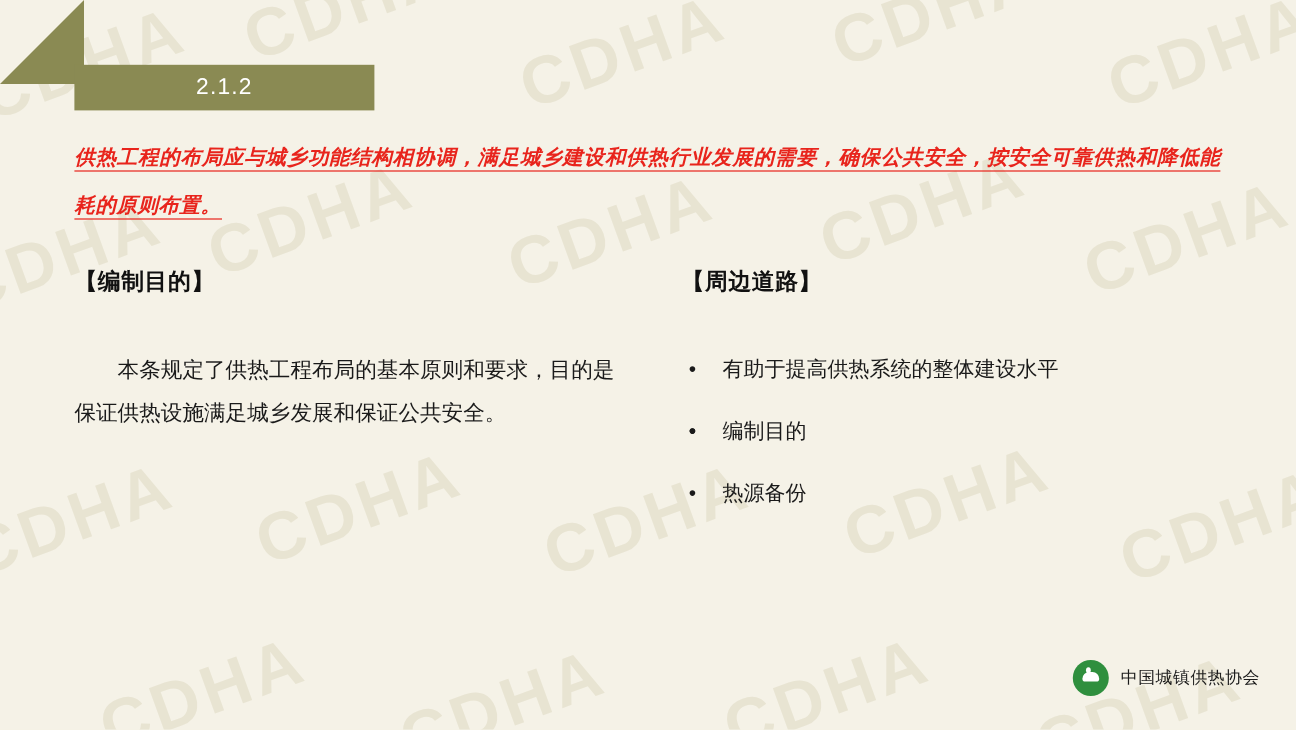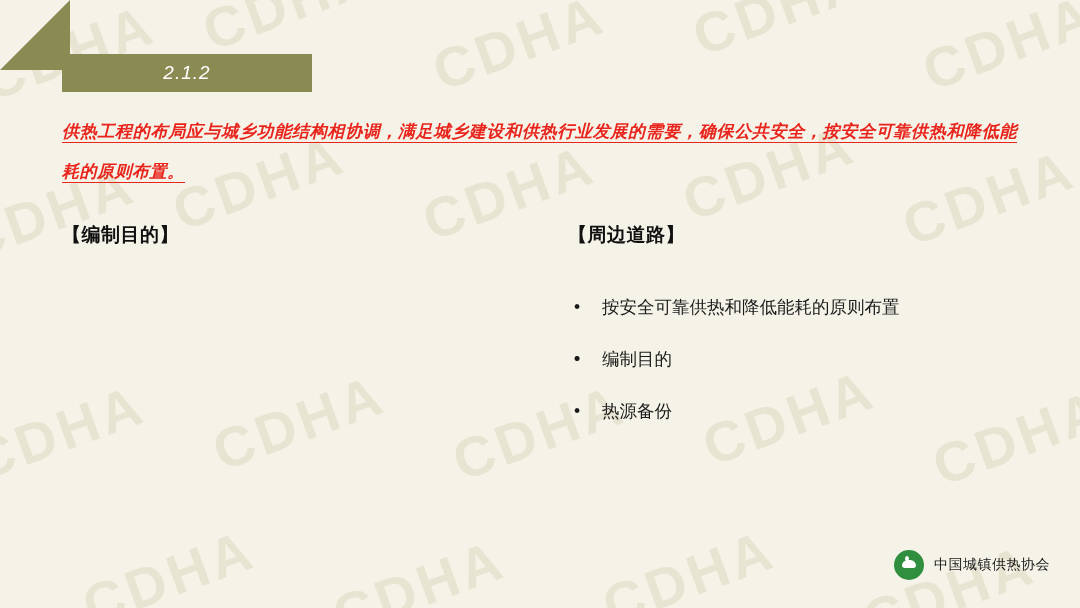--- a/index.html
+++ b/index.html
@@ -71,21 +71,20 @@
     left: 62px;
     top: 54px;
     width: 250px;
     height: 38px;
     background: #8a8a53;
     color: #ffffff;
     font-size: 19px;
     line-height: 38px;
     text-align: center;
     letter-spacing: 1px;
-    font-style: italic;
   }
   
   .clause {
     position: absolute;
     left: 62px;
     top: 112px;
     width: 955px;
     color: #e8241c;
     font-size: 17px;
     line-height: 40px;
@@ -227,28 +226,29 @@
   </div>
 
   <div class="title-chip">2.1.2</div>
 
   <div class="clause">
     <span class="u">供热工程的布局应与城乡功能结构相协调，满足城乡建设和供热行业发展的需要，确保公共安全，按安全可靠供热和降低能耗的原则布置。</span>
   </div>
 
   <div class="col-left">
     <div class="col-head">【编制目的】</div>
+    <div class="body-para">本条规定了供热工程布局的基本原则和要求，目的是保证供热设施满足城乡发展和保证公共安全。</div>
   </div>
 
   <div class="col-right">
     <div class="col-head">【周边道路】</div>
     <ul class="bullets">
       <li>
         <span class="dot">•</span>
-        <span>按安全可靠供热和降低能耗的原则布置</span>
+        <span>有助于提高供热系统的整体建设水平</span>
       </li>
       <li>
         <span class="dot">•</span>
       </li>
       <li>
         <span class="dot">•</span>
         <span>编制目的</span>
       </li>
       <li>
         <span class="dot">•</span>

